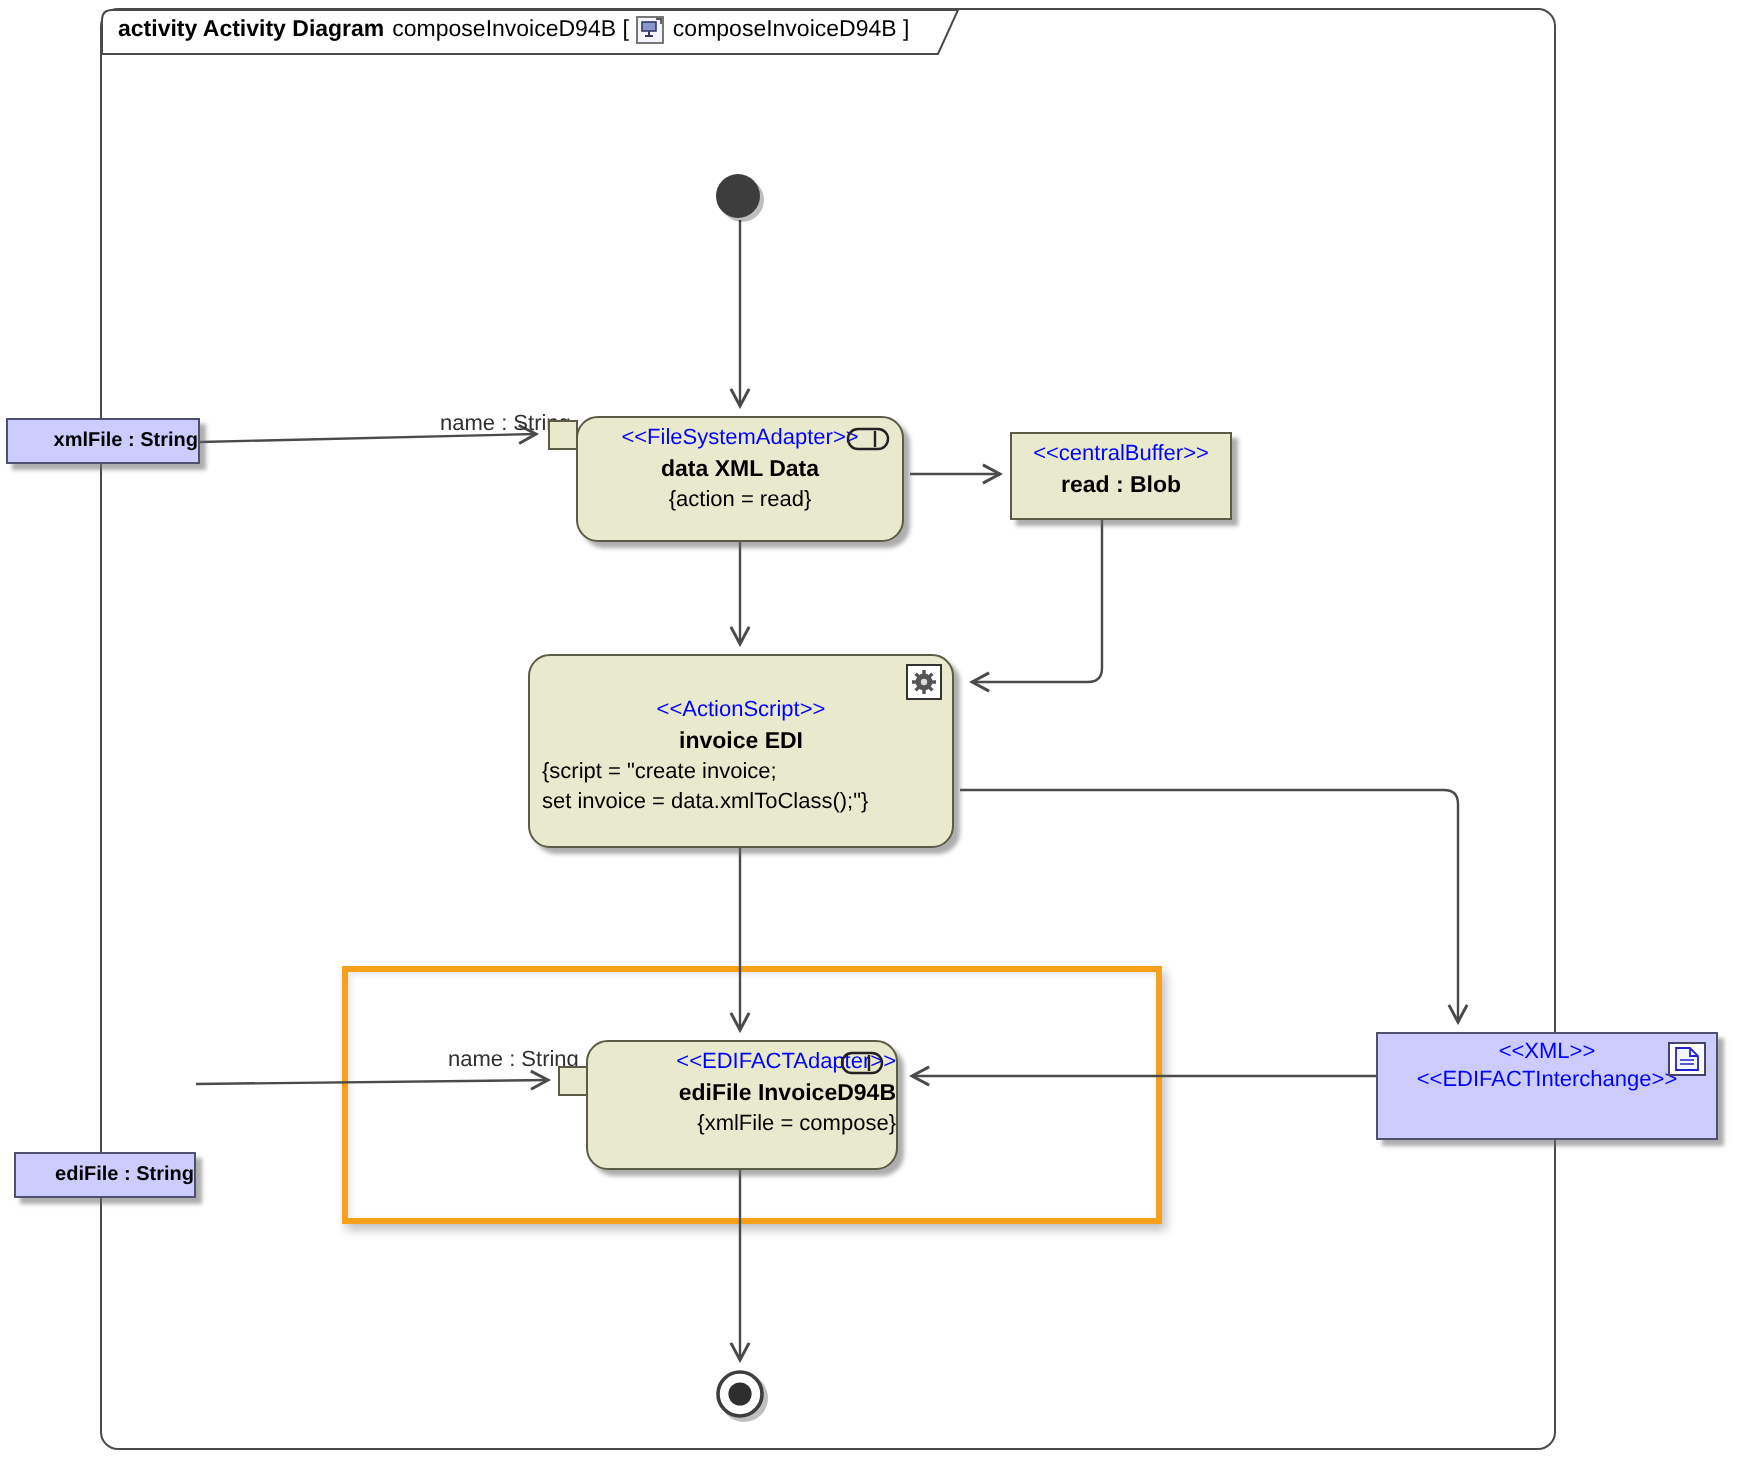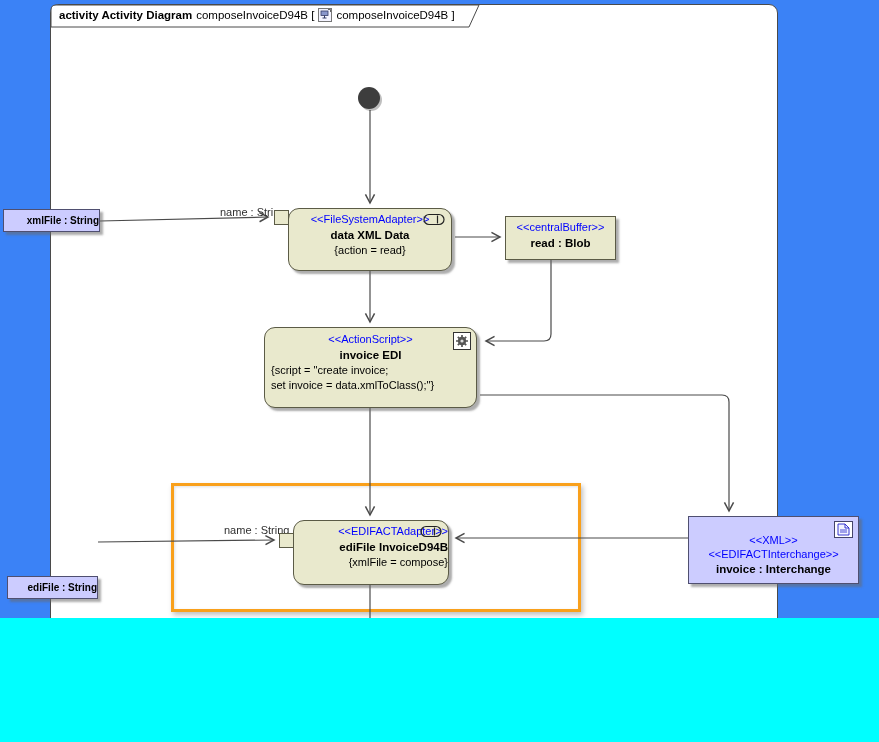--- a/index.html
+++ b/index.html
@@ -1,16 +1,16 @@
 <!DOCTYPE html>
 <html><head>
 <meta charset="utf-8">
 <style>
   html,body{margin:0;padding:0;background:#00ffff;}
-  .canvas{position:relative;width:879px;height:618px;background:#3b82f6;overflow:hidden;
+  .canvas{position:relative;width:879px;height:742px;background:#ffffff;overflow:hidden;
           font-family:"Liberation Sans",sans-serif;color:#000;}
   .frame{position:absolute;left:50px;top:4px;width:726px;height:719px;background:#ffffff;
          border:1px solid #4a4a4a;border-radius:9px;z-index:1;}
   .tab-svg{position:absolute;left:50px;top:4px;z-index:2;}
   .tab-text{position:absolute;left:59px;top:8px;z-index:3;font-size:11.5px;white-space:nowrap;
             display:flex;align-items:center;gap:4px;}
   .tab-text .kw{font-weight:bold;}
   .edges{position:absolute;left:0;top:0;z-index:4;pointer-events:none;}
   .highlight{position:absolute;left:171px;top:483px;width:404px;height:123px;z-index:3;
              border:3px solid #f9a01b;box-shadow:2px 3px 5px rgba(0,0,0,0.25), inset 1px 1px 3px rgba(0,0,0,0.12);}
@@ -99,21 +99,21 @@
     <div class="nname">data XML Data</div>
     <div class="constraint">{action = read}</div>
   </div>
   <div class="pin" style="left:274px;top:210px;"></div>
 
   <div class="node" style="left:505px;top:216px;width:109px;height:39px;padding-top:3px;text-align:center;">
     <div class="stereo">&lt;&lt;centralBuffer&gt;&gt;</div>
     <div class="nname">read : Blob</div>
   </div>
 
-  <div class="node rounded" style="left:264px;top:327px;width:211px;height:75px;padding-top:4px;">
+  <div class="node rounded" style="left:264px;top:327px;width:211px;height:75px;padding-top:20px;">
     <div class="stereo">&lt;&lt;ActionScript&gt;&gt;</div>
     <svg class="corner-icon" width="18" height="18">
       <rect x="0.5" y="0.5" width="17" height="17" fill="#ffffff" stroke="#333"></rect>
       <g stroke="#555" stroke-width="1.7">
         <path d="M9,3 V15 M3,9 H15 M4.8,4.8 L13.2,13.2 M13.2,4.8 L4.8,13.2"></path>
       </g>
       <circle cx="9" cy="9" r="4.2" fill="#555"></circle>
       <circle cx="9" cy="9" r="1.6" fill="#dddddd"></circle>
     </svg>
     <div class="nname">invoice EDI</div>
@@ -125,25 +125,24 @@
     <div class="stereo">&lt;&lt;EDIFACTAdapter&gt;&gt;</div>
     <svg class="corner-icon" width="23" height="13">
       <rect x="1" y="1.5" width="20" height="10" rx="5" fill="none" stroke="#222" stroke-width="1.2"></rect>
       <path d="M14.5,2.5 V10.5" stroke="#222" stroke-width="1.2"></path>
     </svg>
     <div class="nname">ediFile InvoiceD94B</div>
     <div class="constraint">{xmlFile = compose}</div>
   </div>
   <div class="pin" style="left:279px;top:533px;"></div>
 
-  <div class="node lav" style="left:688px;top:516px;width:169px;height:50px;padding-top:16px;">
+  <div class="node lav" style="left:688px;top:516px;width:169px;height:50px;padding-top:2px;">
     <div class="stereo" style="line-height:14px;">&lt;&lt;XML&gt;&gt;</div>
     <svg class="corner-icon" width="19" height="17">
       <rect x="0.5" y="0.5" width="18" height="16" fill="#ffffff" stroke="#44446a"></rect>
       <path d="M4,3 H11 L15,7 V14 H4 Z" fill="#f2f4ff" stroke="#2222cc" stroke-width="0.9"></path>
       <path d="M11,3 V7 H15" fill="none" stroke="#2222cc" stroke-width="0.9"></path>
       <path d="M6,9 H13 M6,11 H13" stroke="#2222cc" stroke-width="0.8"></path>
     </svg>
     <div class="stereo" style="line-height:14px;">&lt;&lt;EDIFACTInterchange&gt;&gt;</div>
-    <div class="nname">invoice : Interchange</div>
   </div>
 
 </div>
 
 </body></html>

